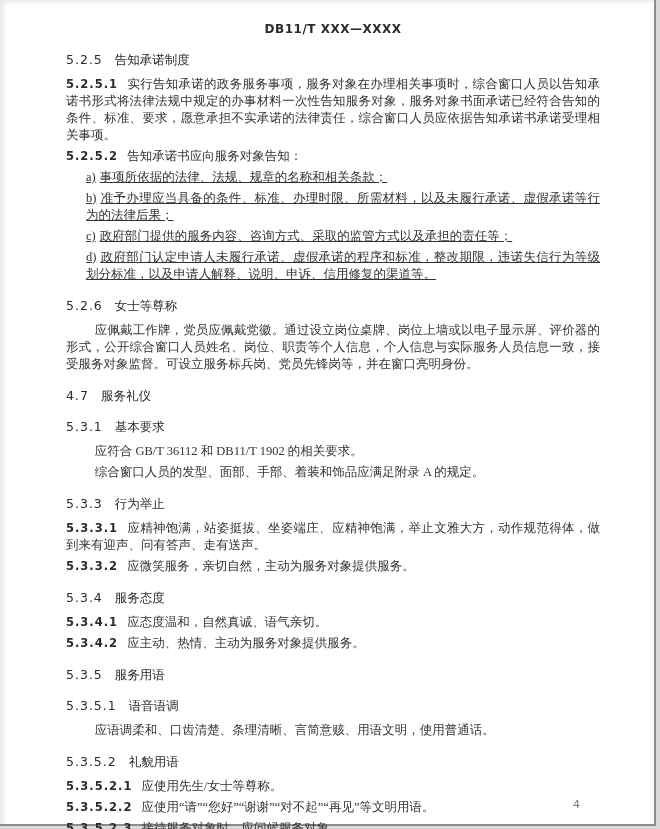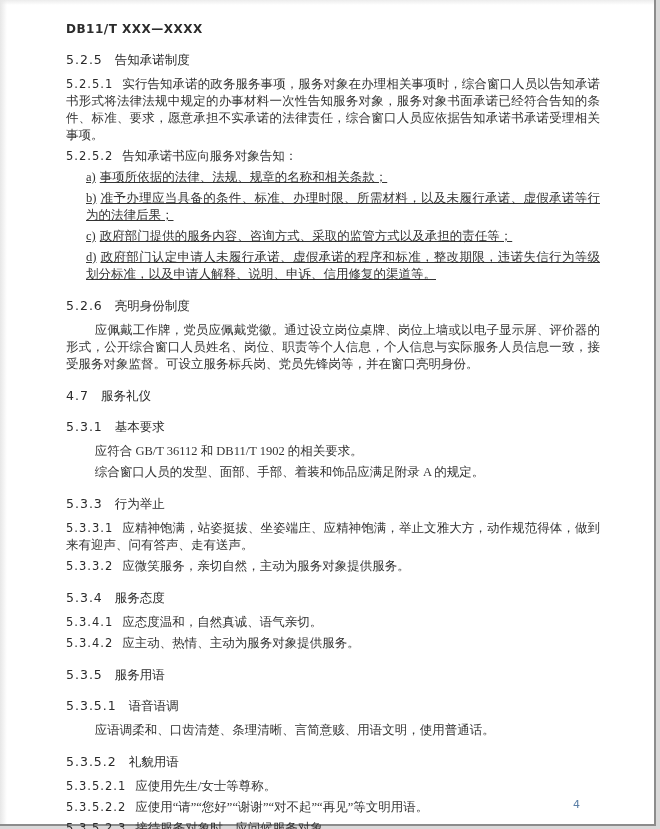--- a/index.html
+++ b/index.html
@@ -20,38 +20,38 @@
     background:linear-gradient(to right,#e7e7e7,rgba(255,255,255,0));
   }
   .edge-top{
     position:absolute;left:0;top:0;right:0;height:5px;
     background:linear-gradient(to bottom,#ececec,rgba(255,255,255,0));
   }
   .content{
     position:absolute;left:66px;top:22px;width:534px;
   }
   .doc-code{
-    text-align:left;
+    text-align:center;
     font-family:"DejaVu Sans","Liberation Sans",sans-serif;
     font-weight:700;font-size:12px;letter-spacing:0.5px;color:#2b2b2b;
     margin-bottom:15px;line-height:14px;
   }
   .heading{
     font-family:"DejaVu Sans","Liberation Sans",sans-serif;
     font-weight:400;font-size:12.5px;color:#2b2b2b;
     line-height:17px;margin:14px 0 8px 0;
   }
   .heading .num{margin-right:12px;letter-spacing:1px;}
   p.clause,p.para,p.li{
     font-size:12.5px;line-height:17px;margin:0 0 4px 0;
     text-align:justify;
   }
   p.clause .num{
     font-family:"DejaVu Sans","Liberation Sans",sans-serif;
-    font-weight:400;font-size:11.5px;color:#2b2b2b;
+    font-weight:700;font-size:11.5px;color:#2b2b2b;
     margin-right:9px;letter-spacing:1px;
   }
   p.li{margin-left:20px;text-decoration:underline;}
   p.li .label{margin-right:4px;}
   p.indent{text-indent:2.3em;}
   .page-num{
     position:absolute;left:573px;top:798px;
     font-family:"DejaVu Sans","Liberation Sans",sans-serif;
     font-size:11px;color:#5b7fa6;
   }
@@ -86,21 +86,21 @@
       <span class="label">b)</span><span>准予办理应当具备的条件、标准、办理时限、所需材料，以及未履行承诺、虚假承诺等行为的法律后果；</span>
     </p>
     <p class="li">
       <span class="label">c)</span><span>政府部门提供的服务内容、咨询方式、采取的监管方式以及承担的责任等；</span>
     </p>
     <p class="li">
       <span class="label">d)</span><span>政府部门认定申请人未履行承诺、虚假承诺的程序和标准，整改期限，违诺失信行为等级划分标准，以及申请人解释、说明、申诉、信用修复的渠道等。</span>
     </p>
 
     <div class="heading">
-      <span class="num">5.2.6</span><span>亮明身份制度</span>
+      <span class="num">5.2.6</span><span>女士等尊称</span>
     </div>
 
     <p class="para indent">应佩戴工作牌，党员应佩戴党徽。通过设立岗位桌牌、岗位上墙或以电子显示屏、评价器的形式，公开综合窗口人员姓名、岗位、职责等个人信息，个人信息与实际服务人员信息一致，接受服务对象监督。可设立服务标兵岗、党员先锋岗等，并在窗口亮明身份。</p>
 
     <div class="heading">
       <span class="num">4.7</span><span>服务礼仪</span>
     </div>
 
     <div class="heading">
       <span class="num">5.3.1</span><span>基本要求</span>

